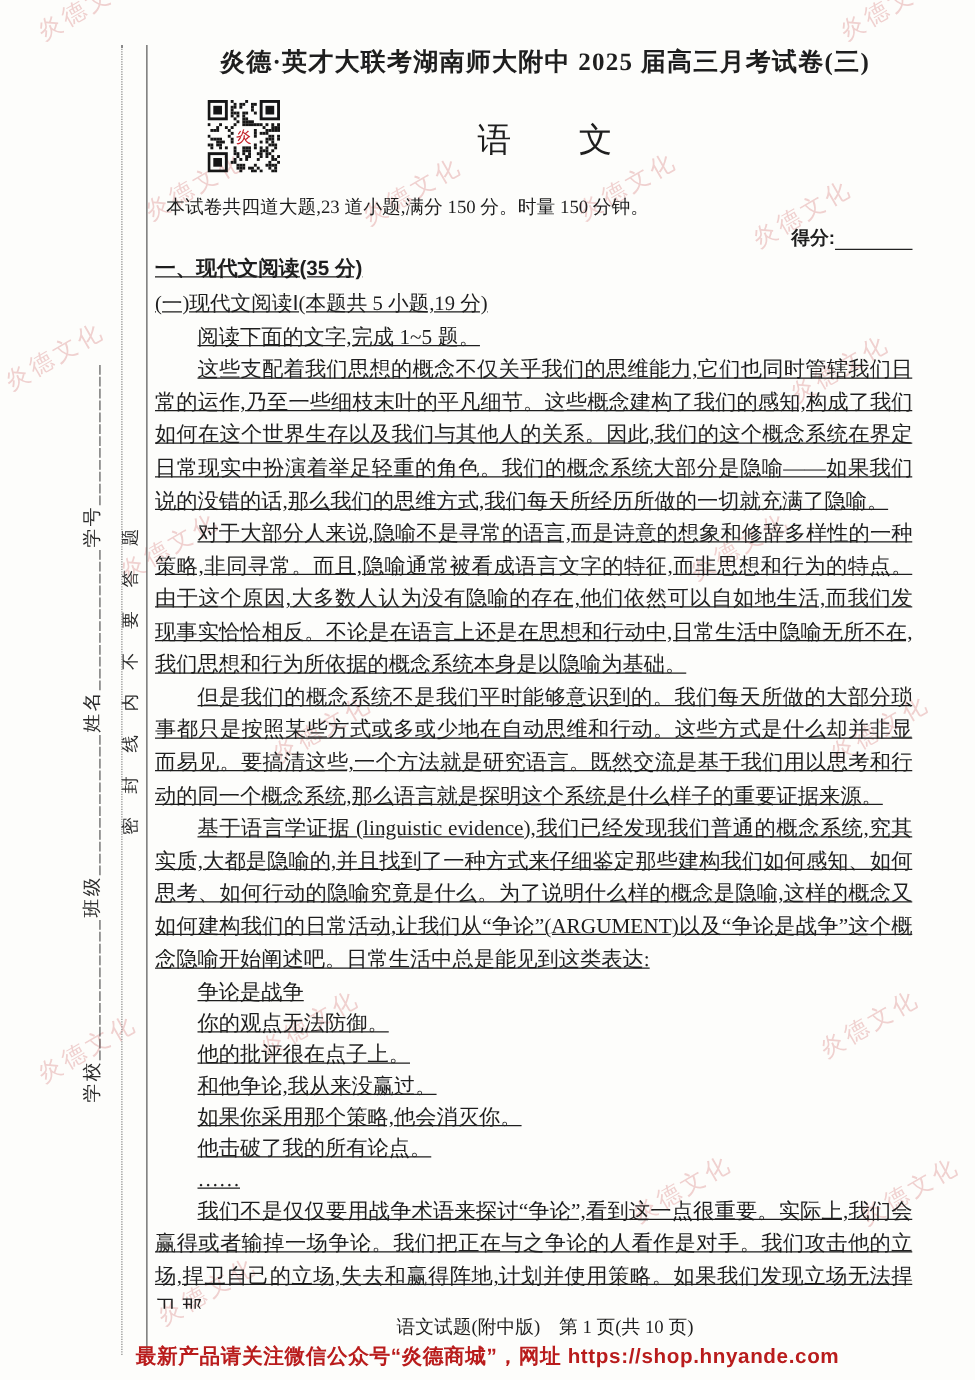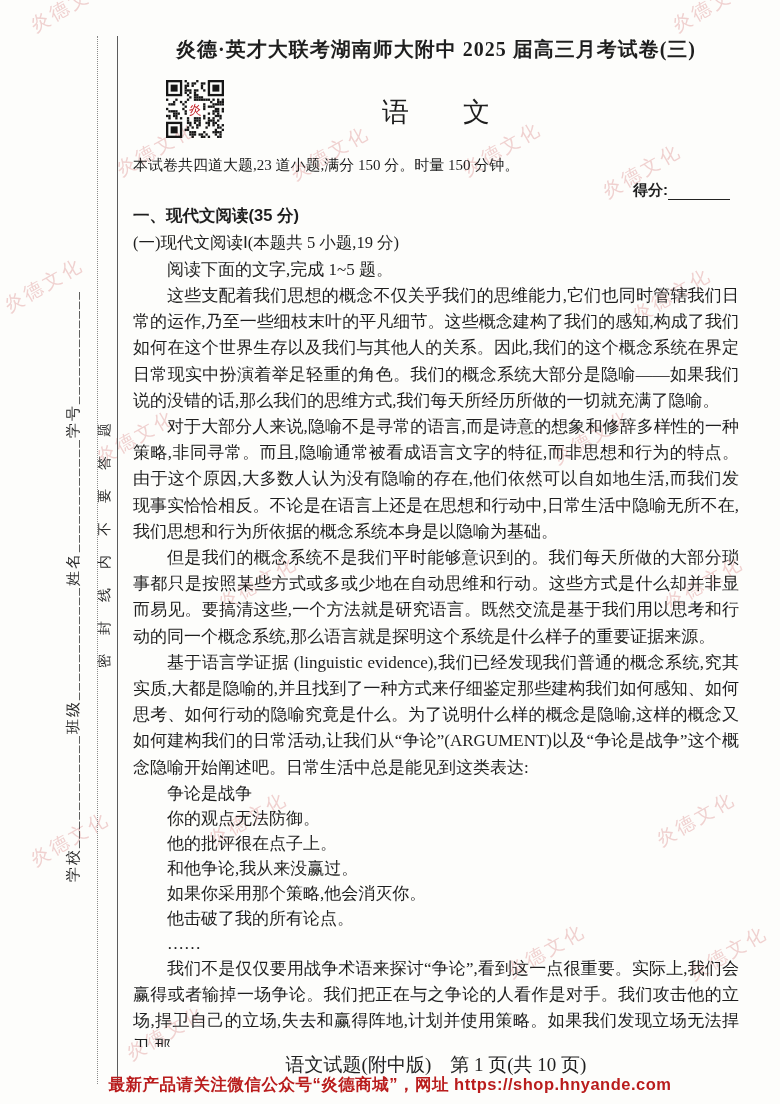--- a/index.html
+++ b/index.html
@@ -37,34 +37,34 @@
     font-size:27px;font-weight:normal;
   }
   .exam-info{
     position:absolute;left:133px;top:156px;width:606px;
     font-size:15px;
   }
   .score-row{position:absolute;right:50px;top:181px;font-family:"Liberation Sans",sans-serif;font-size:15px;font-weight:bold;margin-left:48px;}
   .score-blank{display:inline-block;width:62px;border-bottom:1.5px solid #222;height:15px;vertical-align:bottom;}
   
   .content{
-    position:absolute;left:133px;top:202px;width:606px;height:845px;overflow:hidden;
-    font-size:17px;line-height:26.2px;text-align:justify;
+    position:absolute;left:124px;top:202px;width:606px;height:845px;overflow:hidden;
+    font-size:17px;line-height:26.2px;text-align:justify;text-decoration:underline;
   }
   .h-section{font-family:"Liberation Sans",sans-serif;font-weight:bold;font-size:16.5px;line-height:27px;}
   .h-sub{font-size:16.5px;line-height:27px;}
   .instruction{text-indent:2em;line-height:27px;}
   .content p{margin:0;}
   .para{text-indent:2em;}
   .expr-list{margin-left:2em;}
   .expr-list p{line-height:25px;text-align:left;}
   
   .footer{
     position:absolute;left:133px;top:1052px;width:606px;text-align:center;
-    font-size:19px;color:#1e1e1e;
+    font-size:15px;color:#1e1e1e;
   }
   .promo{
     position:absolute;left:0;top:1074px;width:780px;text-align:center;
     font-family:"Liberation Sans",sans-serif;font-weight:bold;font-size:16.5px;color:#b91c1c;
     letter-spacing:0.5px;
   }
 </style>
 </head>
 <body>
 

